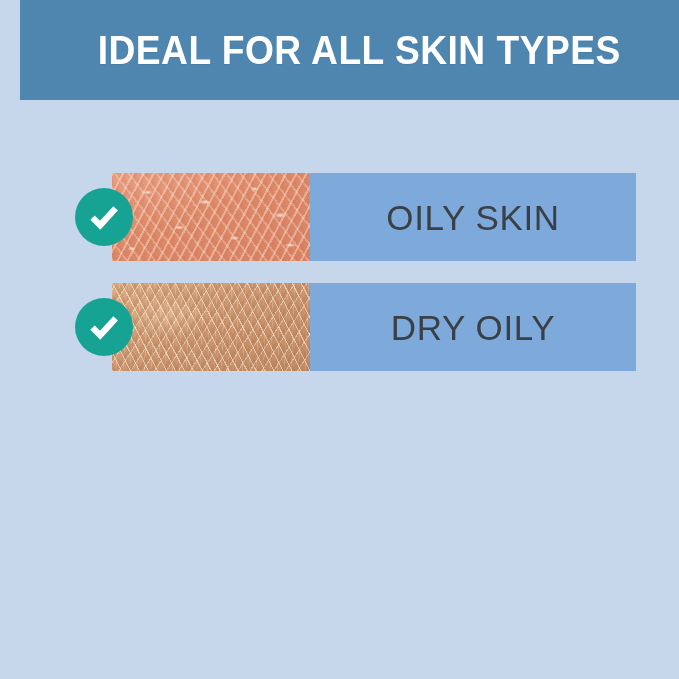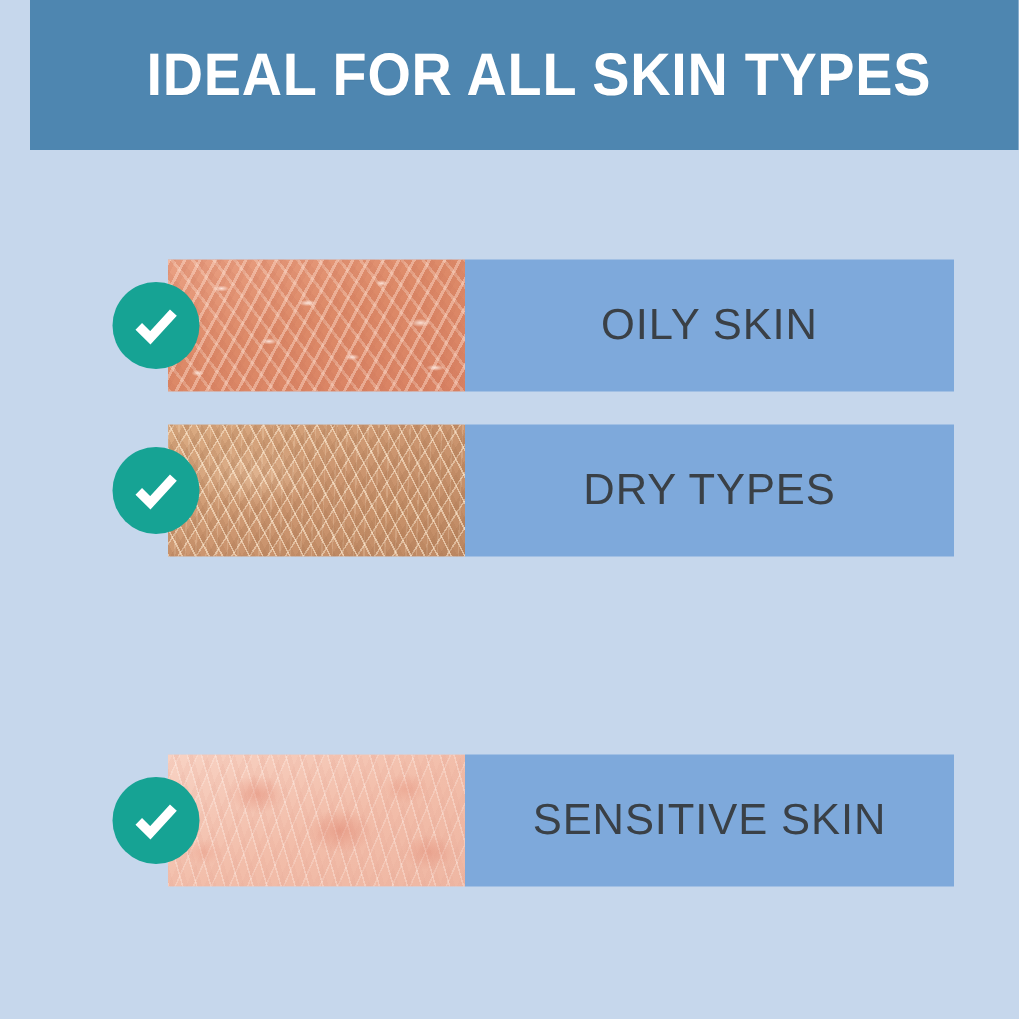--- a/index.html
+++ b/index.html
@@ -107,21 +107,21 @@
   }
 
   
   .label-panel{
     flex:1 1 auto;
     background:#7ea9db;
     display:flex;align-items:center;justify-content:center;
   }
   .label-text{
     color:#3a4046;
-    font-size:29px;
+    font-size:35px;
     font-weight:normal;
     letter-spacing:0.6px;
     line-height:1;
     white-space:nowrap;
   }
 
   
   .check-badge{
     position:absolute;
     width:58px;height:58px;
@@ -155,38 +155,25 @@
           <path d="M5.5 17.6 L13.2 25.2 L28.6 8.4" fill="none" stroke="#ffffff" stroke-width="6.2" stroke-linecap="butt" stroke-linejoin="miter"></path>
         </svg>
       </div>
     </div>
 
     <div class="row row-2">
       <div class="swatch">
         <div class="tex tex-dry"></div>
       </div>
       <div class="label-panel">
-        <span class="label-text">DRY TYPES</span>
+        <span class="label-text">DRY OILY</span>
       </div>
       <div class="check-badge">
         <svg width="34" height="34" viewBox="0 0 34 34" aria-hidden="true">
           <path d="M5.5 17.6 L13.2 25.2 L28.6 8.4" fill="none" stroke="#ffffff" stroke-width="6.2" stroke-linecap="butt" stroke-linejoin="miter"></path>
         </svg>
       </div>
     </div>
 
 
-    <div class="row row-4">
-      <div class="swatch">
-        <div class="tex tex-sensitive"></div>
-      </div>
-      <div class="label-panel">
-        <span class="label-text">SENSITIVE SKIN</span>
-      </div>
-      <div class="check-badge">
-        <svg width="34" height="34" viewBox="0 0 34 34" aria-hidden="true">
-          <path d="M5.5 17.6 L13.2 25.2 L28.6 8.4" fill="none" stroke="#ffffff" stroke-width="6.2" stroke-linecap="butt" stroke-linejoin="miter"></path>
-        </svg>
-      </div>
-    </div>
 
   </div>
 </div>
 
 </body></html>

